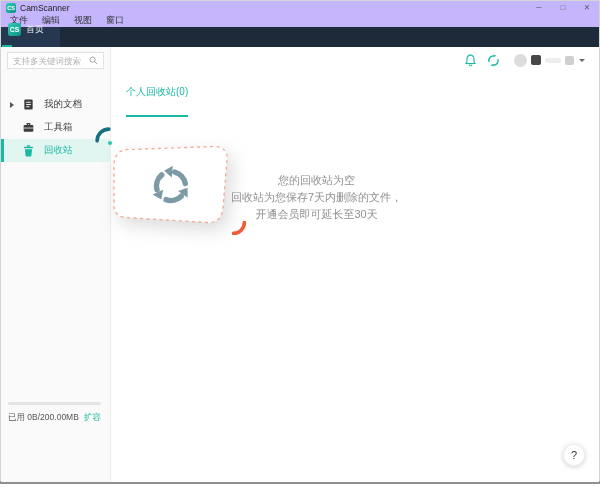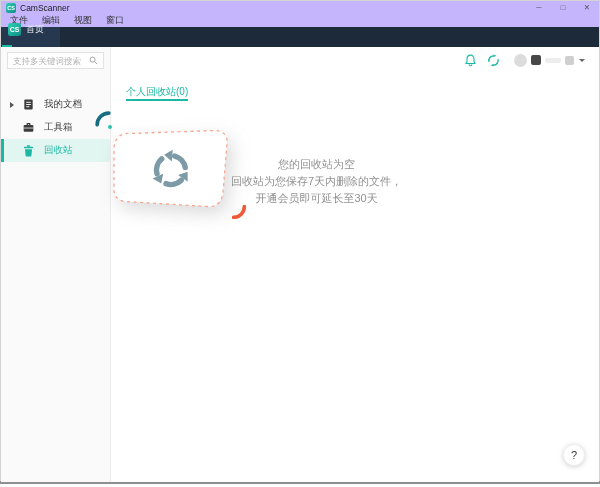--- a/index.html
+++ b/index.html
@@ -49,21 +49,21 @@
   .toolbar { position: absolute; top: 6px; right: 14px; display: flex; align-items: center; gap: 10px; }
   .tool-icon { display: flex; align-items: center; cursor: pointer; }
   .user-area { display: flex; align-items: center; gap: 4px; margin-left: 4px; cursor: pointer; }
   .avatar { width: 13px; height: 13px; border-radius: 50%; background: #dcdcdc; }
   .badge-dark { width: 10px; height: 10px; border-radius: 2px; background: #474747; }
   .blur-text { width: 16px; height: 5px; border-radius: 2px; background: #ededed; }
   .badge-light { width: 9px; height: 9px; border-radius: 2px; background: #cfcfcf; }
   .caret-down { width: 0; height: 0; border-top: 3.5px solid #666; border-left: 3px solid transparent; border-right: 3px solid transparent; margin-left: 1px; }
 
   .main-tabs { margin-top: 34px; padding-left: 15px; }
-  .main-tab { display: inline-block; font-size: 10px; color: #1bb9a3; padding-bottom: 0; border-bottom: 2px solid #1bb9a3; cursor: pointer; }
+  .main-tab { display: inline-block; font-size: 10px; color: #1bb9a3; padding-bottom: 16px; border-bottom: 2px solid #1bb9a3; cursor: pointer; }
 
   .empty { display: flex; align-items: center; margin-top: 26px; }
   .blob-wrap { position: relative; width: 120px; height: 86px; }
   .blob-svg { filter: drop-shadow(5px 7px 9px rgba(110,110,110,0.25)); }
   .recycle-svg { position: absolute; left: 31px; top: 14px; }
   .deco-teal-arc { position: absolute; left: -16px; top: -16px; }
   .deco-teal-dot { position: absolute; left: -3px; top: -2px; width: 4px; height: 4px; border-radius: 50%; background: #2cc3b0; }
   .deco-orange-arc { position: absolute; right: -15px; bottom: -6px; }
 
   .empty-text { margin-top: 22px; text-align: center; font-size: 11px; color: #909090; line-height: 17px; }
@@ -142,20 +142,29 @@
             <svg width="13" height="13" viewBox="0 0 14 14">
               <rect x="5.2" y="1.4" width="3.6" height="1.6" rx="0.7" fill="#1bb9a3"></rect>
               <rect x="2" y="3" width="10" height="1.6" rx="0.8" fill="#1bb9a3"></rect>
               <path d="M3.2 5.6 h7.6 l-0.7 7 a1 1 0 0 1 -1 0.9 h-4.2 a1 1 0 0 1 -1 -0.9 Z" fill="#1bb9a3"></path>
             </svg>
           </span>
           <span>回收站</span>
         </div>
       </div>
 
+      <div class="storage">
+        <div class="progress-track">
+          <div class="progress-fill" style="width: 0%;"></div>
+        </div>
+        <div class="storage-row">
+          <span class="storage-used">已用 0B/200.00MB</span>
+          <span class="storage-expand">扩容</span>
+        </div>
+      </div>
     </div>
 
     <div class="main">
 
       <div class="toolbar">
         <span class="tool-icon">
           <svg width="13" height="14" viewBox="0 0 14 14">
             <path d="M7 1.8 C4.6 1.8 3.2 3.6 3.2 6.2 L3.2 9 L2 10.8 L12 10.8 L10.8 9 L10.8 6.2 C10.8 3.6 9.4 1.8 7 1.8 Z" fill="none" stroke="#1bb9a3" stroke-width="1.2" stroke-linejoin="round"></path>
             <path d="M5.6 12.2 A1.5 1.5 0 0 0 8.4 12.2" fill="none" stroke="#1bb9a3" stroke-width="1.2" stroke-linecap="round"></path>
           </svg>

